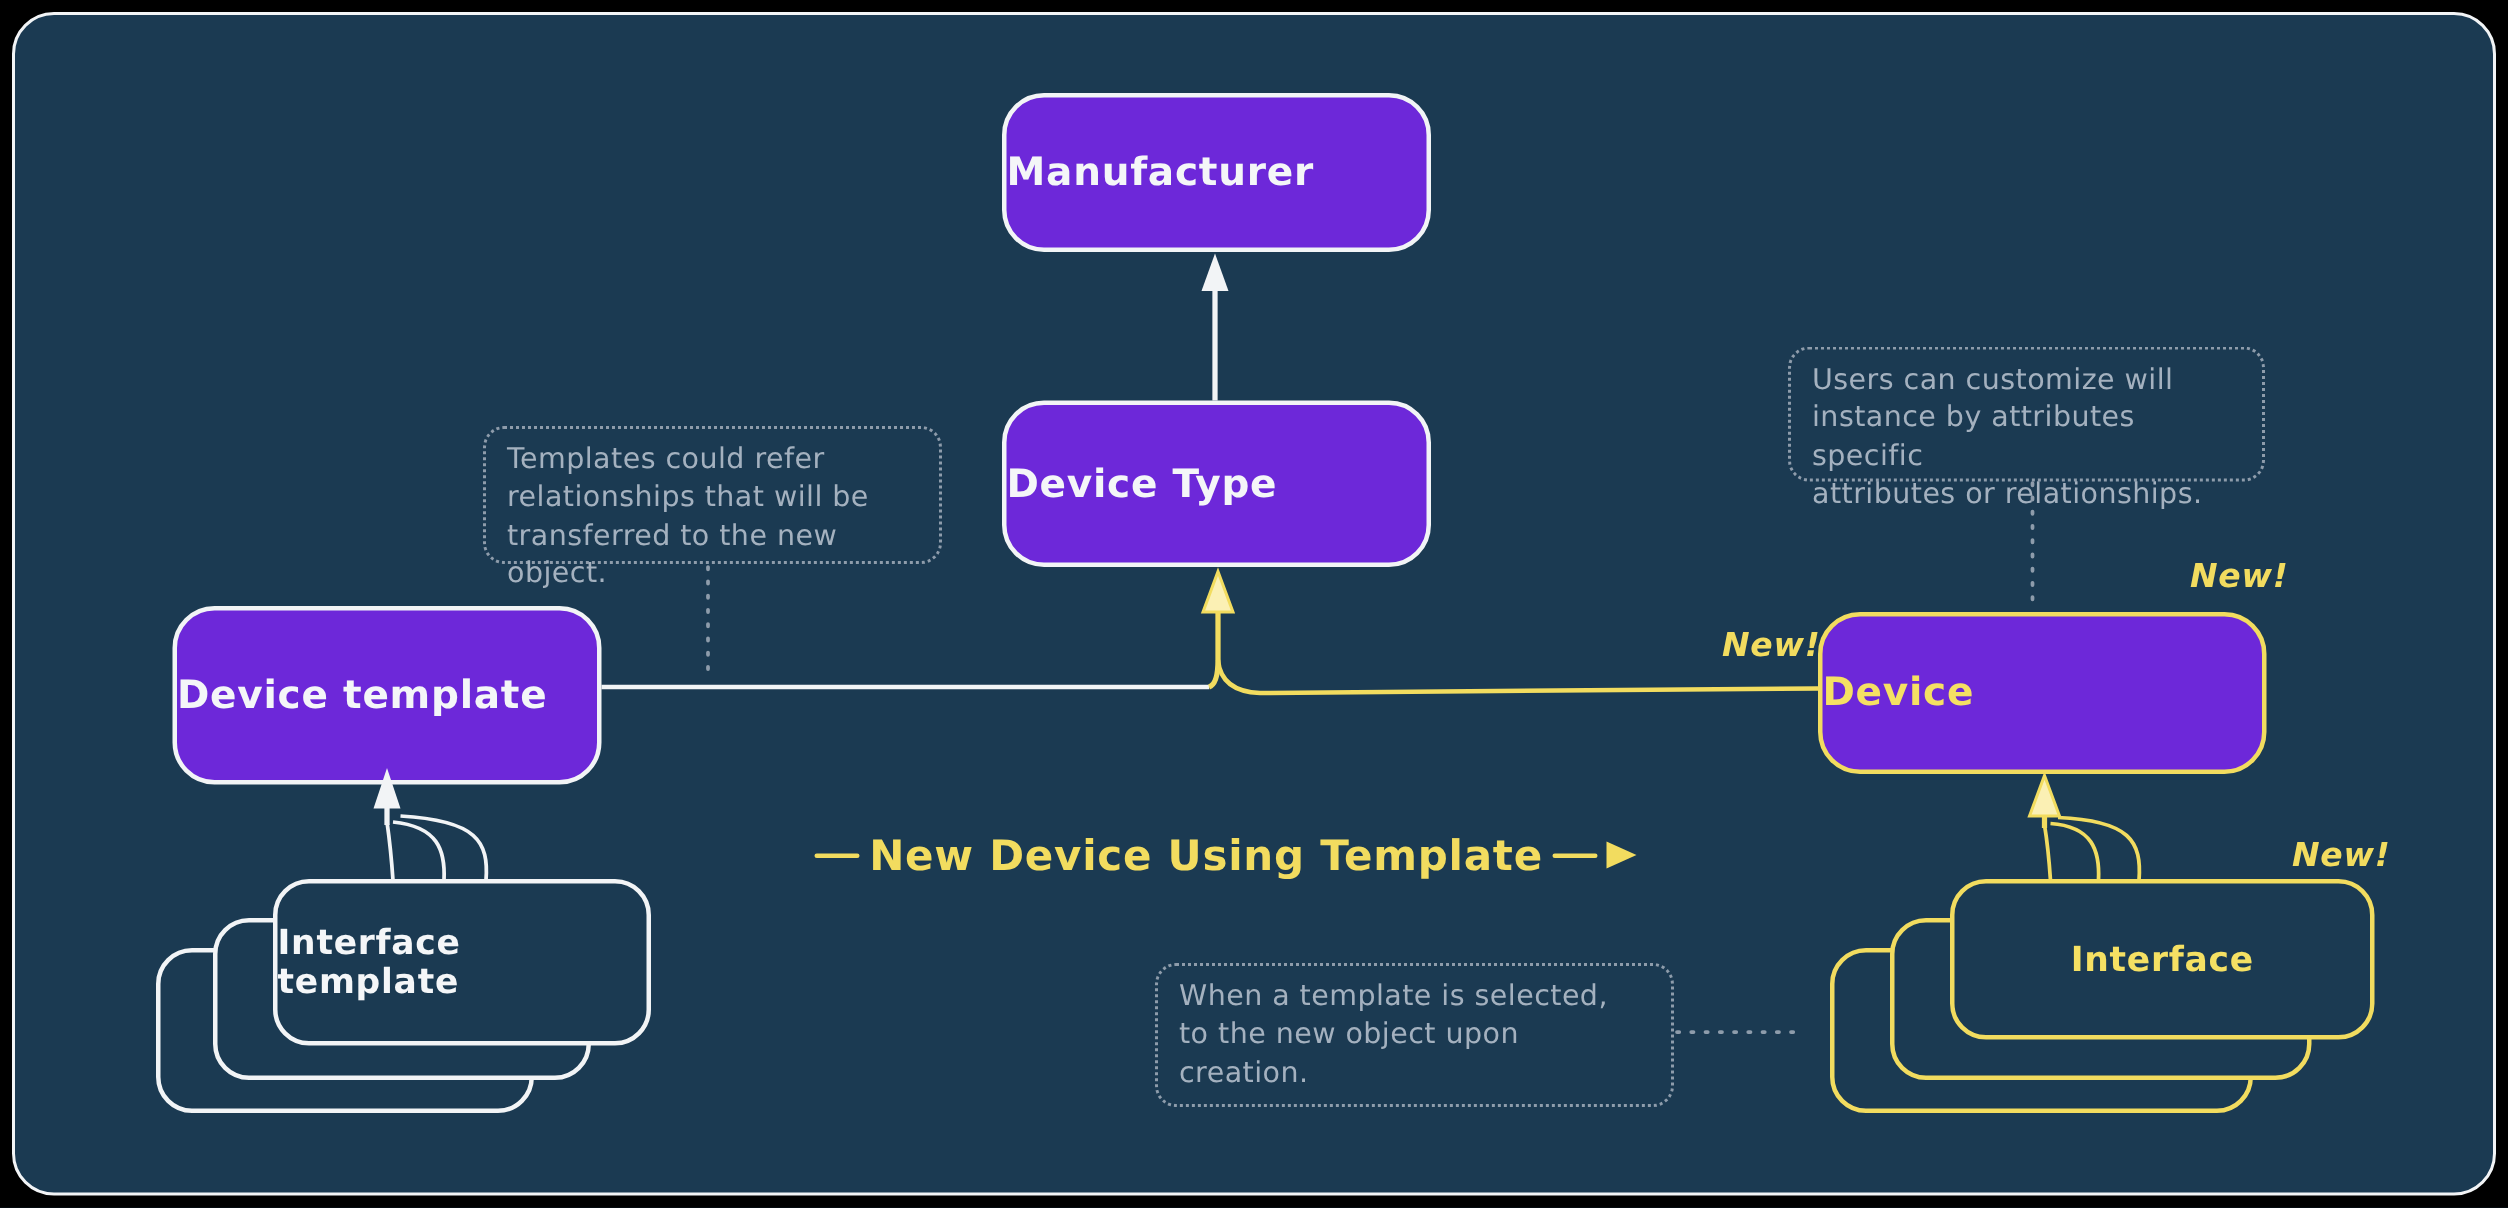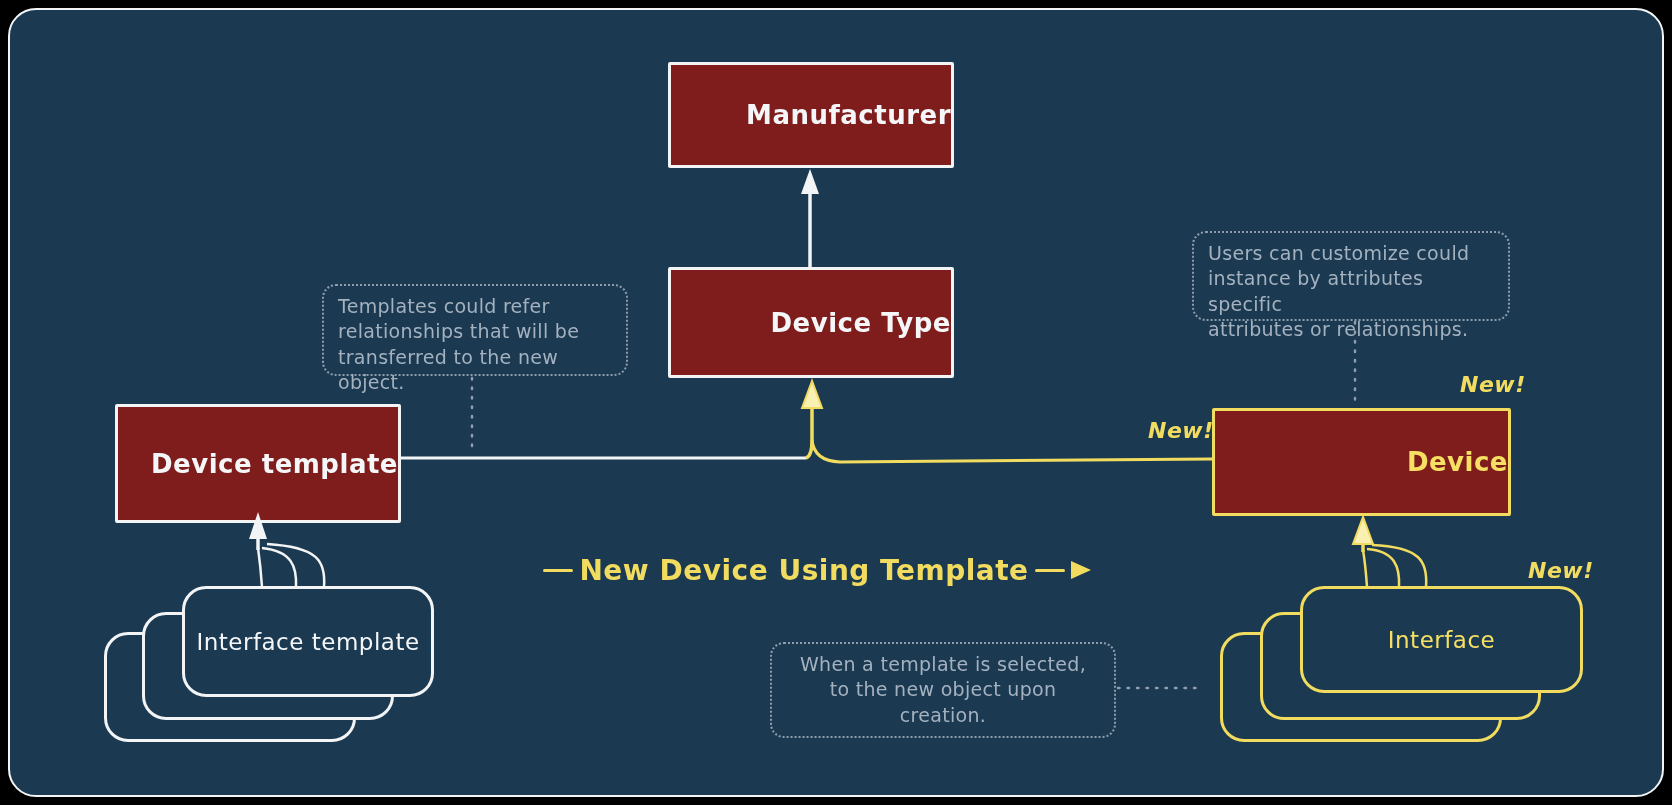--- a/index.html
+++ b/index.html
@@ -5,34 +5,34 @@
   html,body{margin:0;padding:0;background:#000;}
   .stage{
     position:relative;width:1672px;height:805px;background:#000;
     font-family:"DejaVu Sans", sans-serif;overflow:hidden;
   }
   .canvas{
     position:absolute;left:8px;top:8px;right:8px;bottom:8px;
     background:#1b3a52;border:2px solid #f2f4f6;border-radius:28px;
   }
   .node{
-    position:absolute;display:flex;align-items:center;justify-content:flex-end;
-    border:3px solid #f2f4f6;border-radius:2px;background:#7f1d1d;
+    position:absolute;display:flex;align-items:center;justify-content:flex-start;
+    border:3px solid #f2f4f6;border-radius:28px;background:#6d28d9;
     color:#f4f6f8;font-size:26px;font-weight:bold;letter-spacing:.5px;
     box-sizing:border-box;
   }
   .node.yellow{border-color:#f2dc5f;color:#f5e063;}
   .stackbox{
     position:absolute;border:3px solid #f2f4f6;border-radius:24px;
     background:#1b3a52;box-sizing:border-box;
   }
   .stackbox.yellow{border-color:#f2dc5f;margin-left:16px;}
   .stacklabel{
     display:flex;align-items:center;justify-content:center;
-    width:100%;height:100%;color:#f4f6f8;font-size:23px;font-weight:normal;letter-spacing:.5px;
+    width:100%;height:100%;color:#f4f6f8;font-size:23px;font-weight:bold;letter-spacing:.5px;
   }
   .stacklabel.yellow{color:#f5e063;}
   .note{
     position:absolute;border:2px dotted #8e9cab;border-radius:14px;
     color:#a4b1bf;font-size:19px;line-height:1.34;padding:8px 14px;
     box-sizing:border-box;letter-spacing:.3px;
   }
   .badge{
     position:absolute;color:#f2dc5f;font-size:22px;font-weight:bold;font-style:italic;
     letter-spacing:.5px;
@@ -83,26 +83,26 @@
     <div class="stacklabel yellow">Interface</div>
   </div>
 
   <div class="note" style="left:322px;top:284px;width:306px;height:92px;">
     <div>Templates could refer</div>
     <div>relationships that will be</div>
     <div>transferred to the new object.</div>
   </div>
 
   <div class="note" style="left:1192px;top:231px;width:318px;height:90px;">
-    <div>Users can customize could</div>
+    <div>Users can customize will</div>
     <div>instance by attributes specific</div>
     <div>attributes or relationships.</div>
   </div>
 
-  <div class="note" style="left:770px;top:642px;width:346px;height:96px;text-align:center;">
+  <div class="note" style="left:770px;top:642px;width:346px;height:96px;">
     <div>When a template is selected,</div>
     <div>to the new object upon creation.</div>
   </div>
 
   <div class="badge" style="left:1148px;top:418px;">New!</div>
   <div class="badge" style="left:1460px;top:372px;">New!</div>
   <div class="badge" style="left:1528px;top:558px;">New!</div>
 
   <div class="flow">
     <div class="flow-line"></div>

